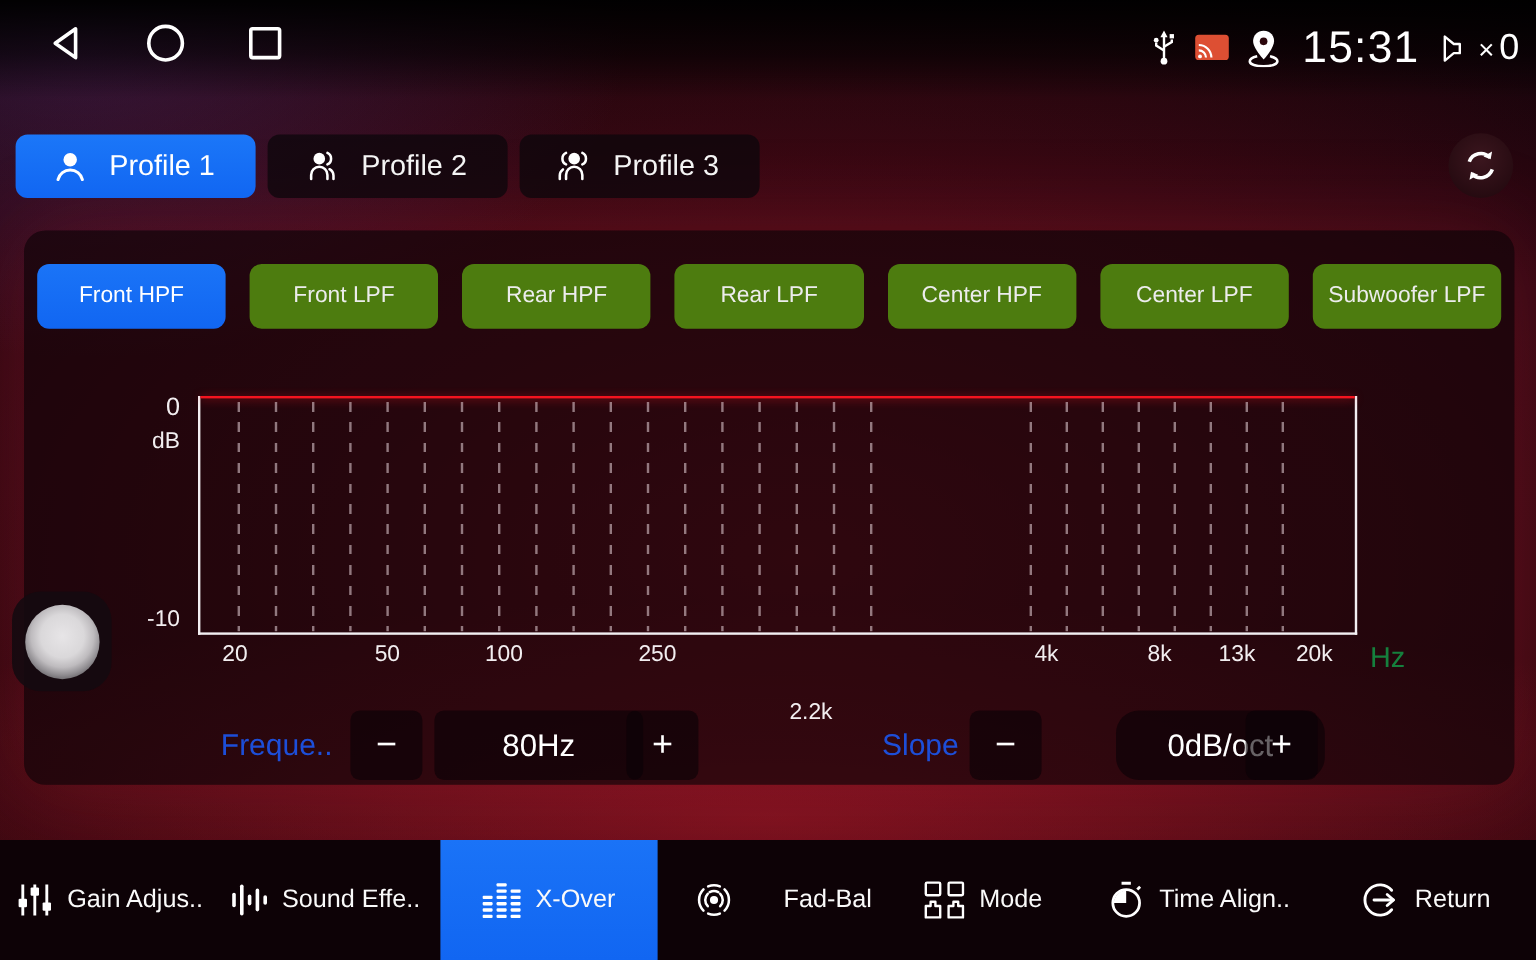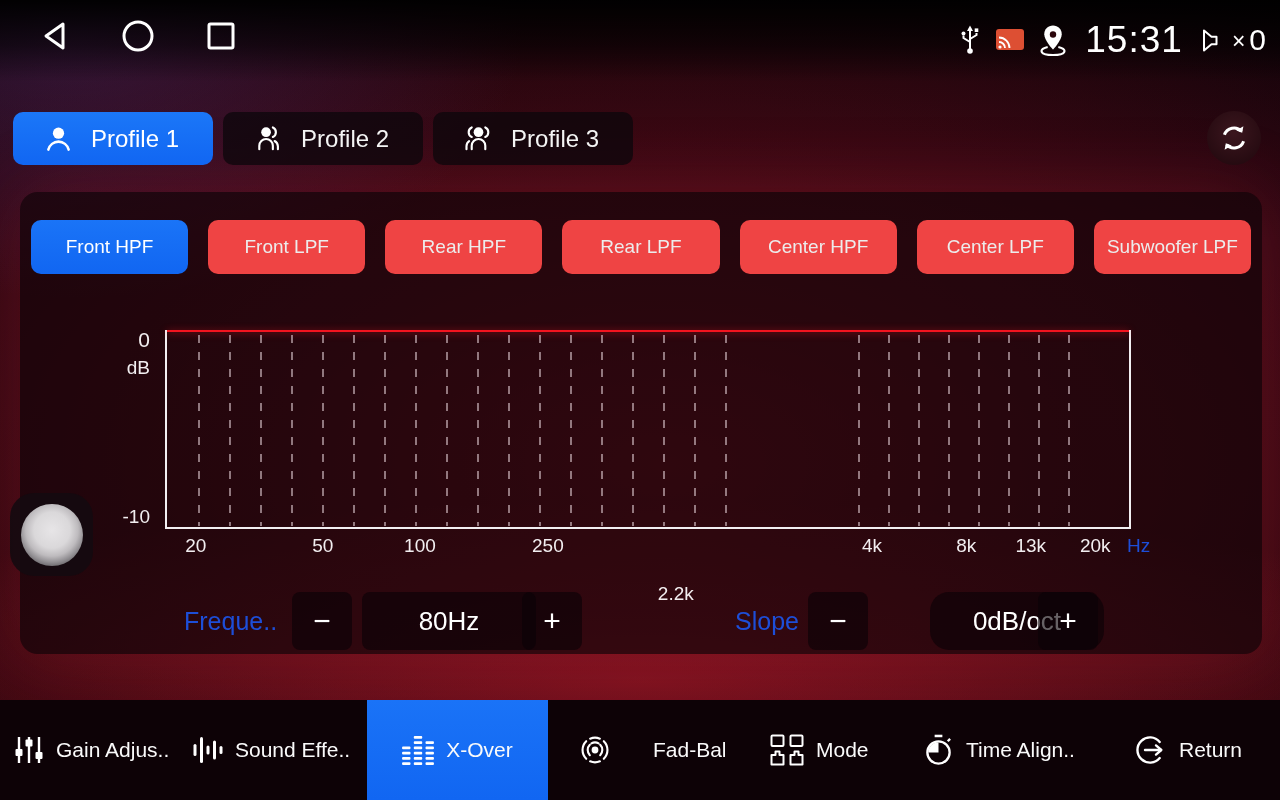--- a/index.html
+++ b/index.html
@@ -32,38 +32,38 @@
   .profile-btn.active{background:linear-gradient(180deg,#1b77f8,var(--accent,#0f5fe8));}
   .profile-btn.active .plabel{color:#fff;}
   .refresh-btn{position:absolute;right:19px;top:111px;width:54px;height:54px;border:none;
     border-radius:50%;display:flex;align-items:center;justify-content:center;cursor:pointer;z-index:4;
     background:radial-gradient(circle at 50% 40%, #3b161e 0%, #23090f 85%);}
 
   
   .panel{position:absolute;left:20px;top:192px;width:1242px;height:462px;border-radius:18px;
     background:rgba(21,4,9,0.68);box-shadow:0 0 75px rgba(205,35,55,0.22);z-index:2;}
   .filter-tabs{position:absolute;left:11px;right:11px;top:28px;display:flex;gap:20px;}
-  .ftab{flex:1;height:54px;border-radius:10px;background:#ef4444;color:#ececec;font-size:19px;
+  .ftab{flex:1;height:54px;border-radius:10px;background:#4d7c0f;color:#ececec;font-size:19px;
     display:flex;align-items:center;justify-content:center;cursor:pointer;white-space:nowrap;}
   .ftab.active{background:linear-gradient(180deg,#1a74f7,var(--accent,#0f5fe8));color:#fff;}
 
   
   .plot{position:absolute;left:145px;top:138px;width:962px;height:197px;
     border-left:2px solid #f2eff2;border-right:2px solid #f2eff2;border-bottom:2px solid #f2eff2;}
   .curve{position:absolute;left:0;right:0;top:0;height:2px;background:var(--chart-red,#f3141f);
     box-shadow:0 1px 7px rgba(255,25,35,0.65);}
   .gridline{position:absolute;top:5px;bottom:1px;width:2px;
     background:repeating-linear-gradient(to bottom,rgba(233,214,220,0.55) 0 8px,transparent 8px 17px);}
   .ylabel{position:absolute;left:60px;width:70px;text-align:right;color:#f2eef0;}
   .y0{top:136px;font-size:21px;}
   .ydb{top:165px;font-size:19px;}
   .ym10{top:314px;font-size:19px;}
   .xticks{position:absolute;left:145px;top:343px;width:962px;height:24px;}
   .xtick{position:absolute;transform:translateX(-50%);font-size:19px;color:#f2eef0;white-space:nowrap;}
-  .hz{position:absolute;left:1107px;top:343px;width:44px;text-align:left;font-size:19px;color:#1d4ed8;}
+  .hz{position:absolute;left:1107px;top:343px;width:44px;text-align:right;font-size:24px;color:#15803d;}
 
   
   .controls{position:absolute;left:0;top:400px;width:100%;height:58px;}
   .ctl-label{position:absolute;top:0;height:58px;line-height:58px;font-size:25px;color:#1d4ed8;}
   .freq-label{left:164px;}
   .slope-label{left:715px;}
   .ctl-btn{position:absolute;top:0;width:60px;height:58px;border:none;border-radius:8px;
     background:rgba(10,2,6,0.62);color:#fff;font-size:30px;display:flex;align-items:center;
     justify-content:center;cursor:pointer;font-family:inherit;}
   .ctl-value{position:absolute;top:0;width:174px;height:58px;border-radius:8px;

